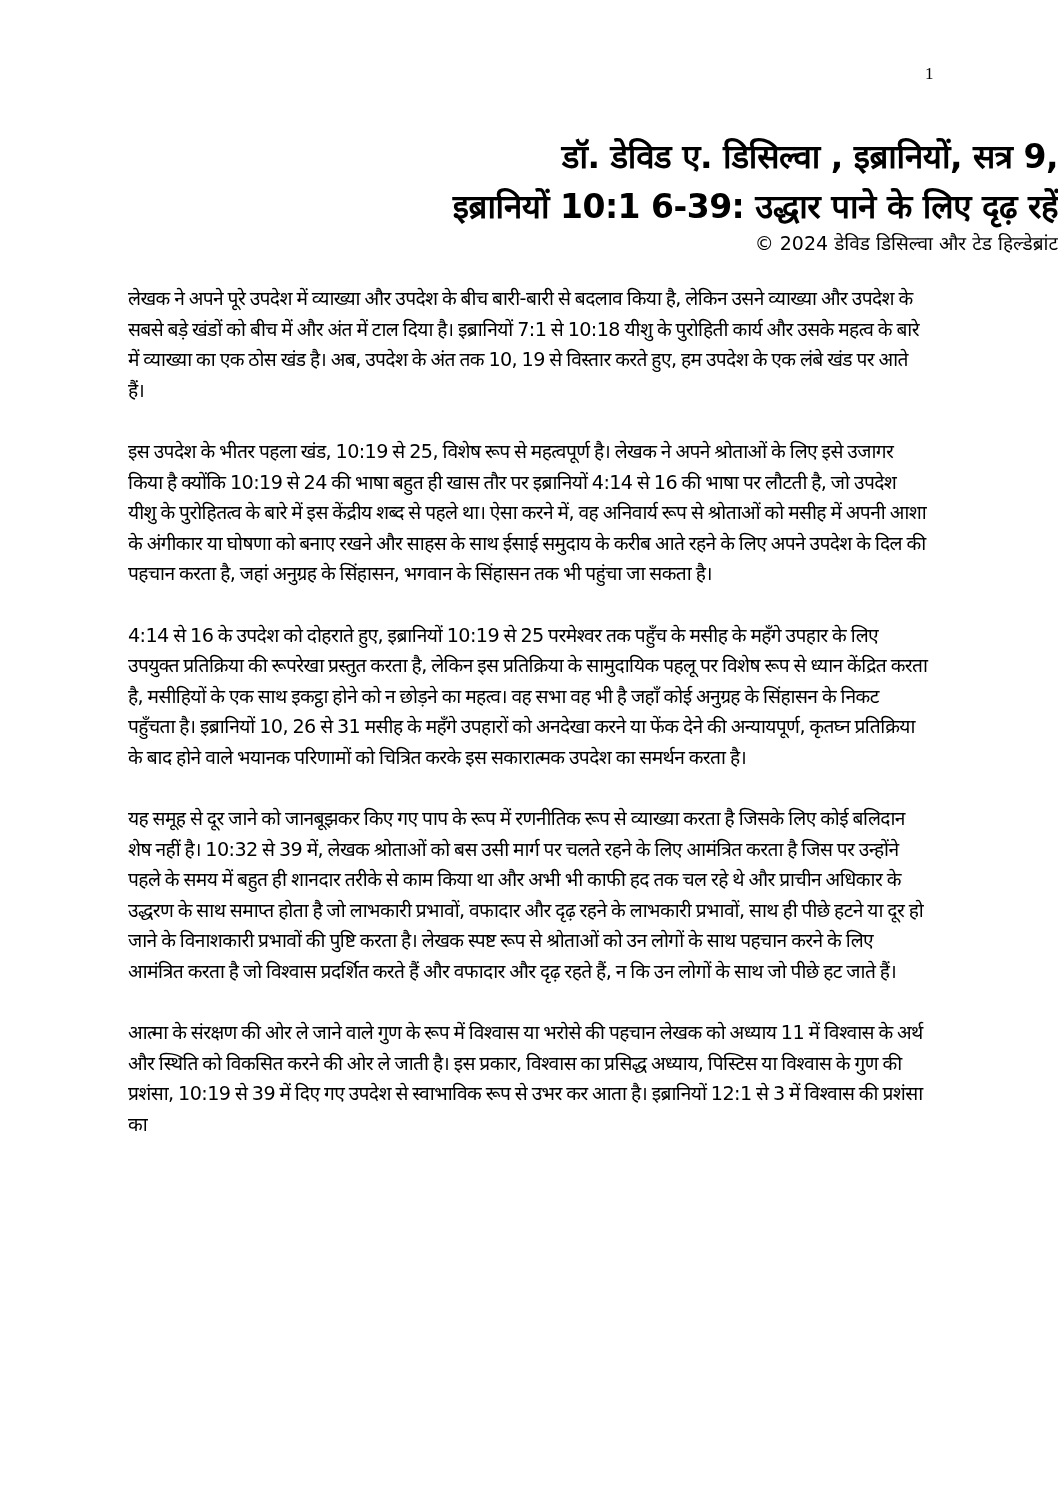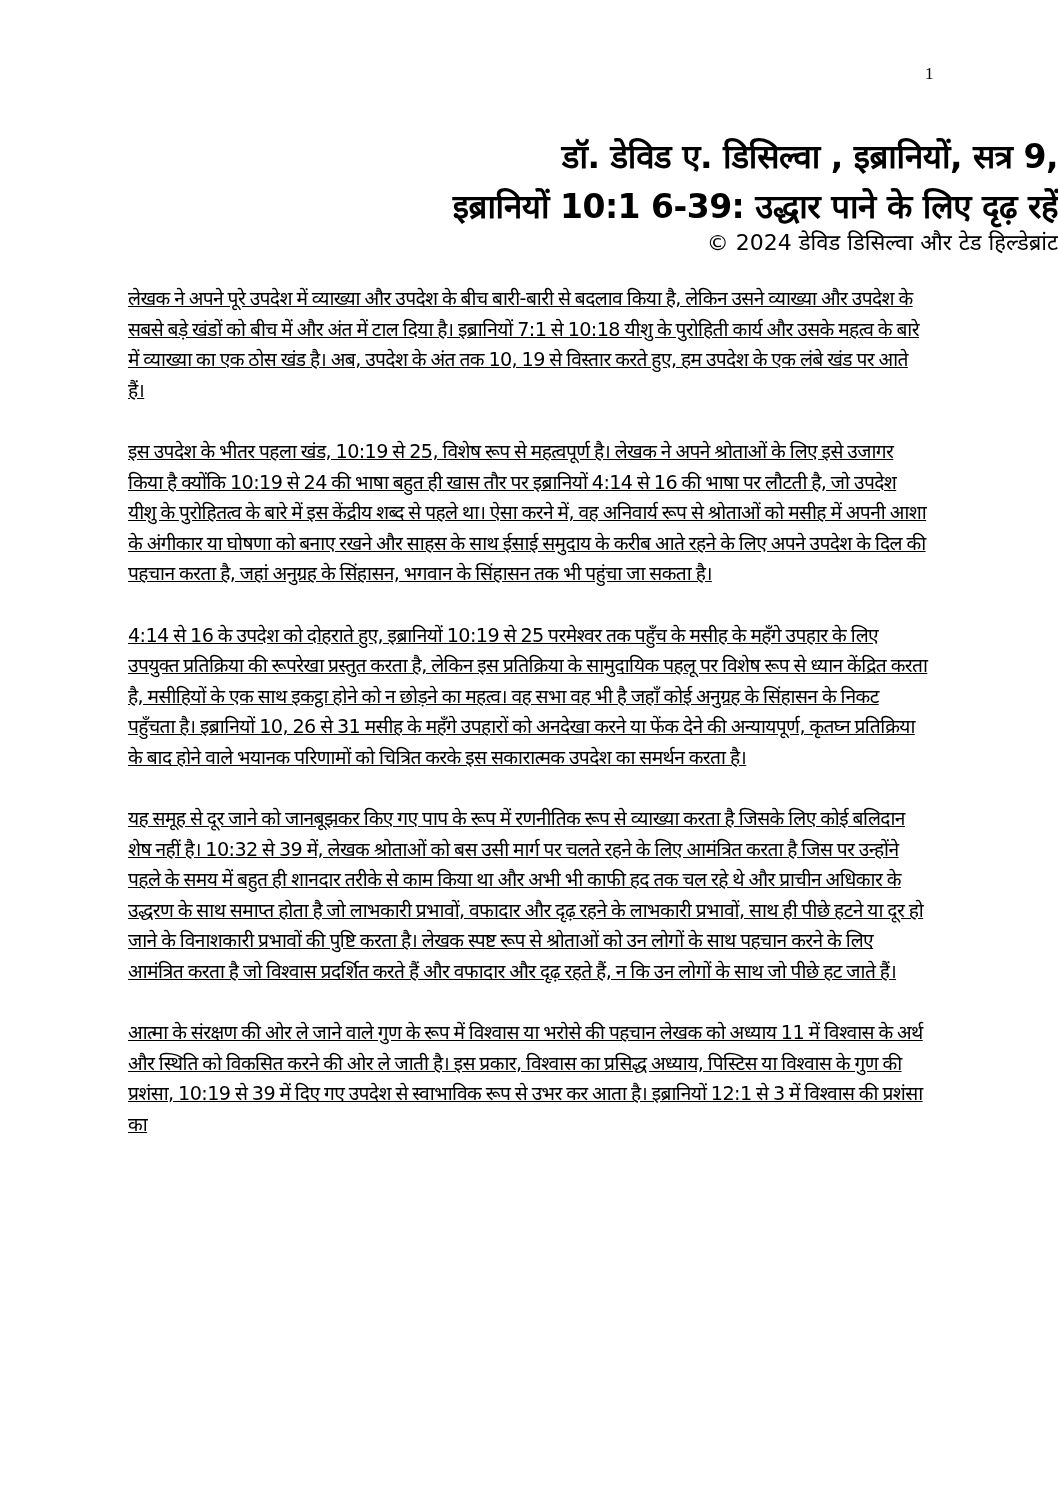--- a/index.html
+++ b/index.html
@@ -31,37 +31,36 @@
       text-align: right;
     }
     .title-line {
       font-size: 33px;
       font-weight: bold;
       line-height: 50px;
       white-space: nowrap;
       letter-spacing: -0.5px;
     }
     .copyright {
-      font-size: 22px;
+      font-size: 19px;
       line-height: 26px;
       margin-top: -2px;
     }
     .body-text {
       position: absolute;
       top: 284px;
       left: 128px;
       width: 800px;
     }
     .para {
       font-size: 19.2px;
       line-height: 30.6px;
       margin: 0 0 30.6px 0;
       letter-spacing: -0.6px;
       word-spacing: -1px;
-      text-decoration: underline;
     }
   </style>
 </head>
 <body>
 
 <div class="page-number">1</div>
 
 <div class="title-block">
   <div class="title-line">डॉ. डेविड ए. डिसिल्वा , इब्रानियों, सत्र 9,</div>
   <div class="title-line">इब्रानियों 10:1 6-39: उद्धार पाने के लिए दृढ़ रहें</div>

